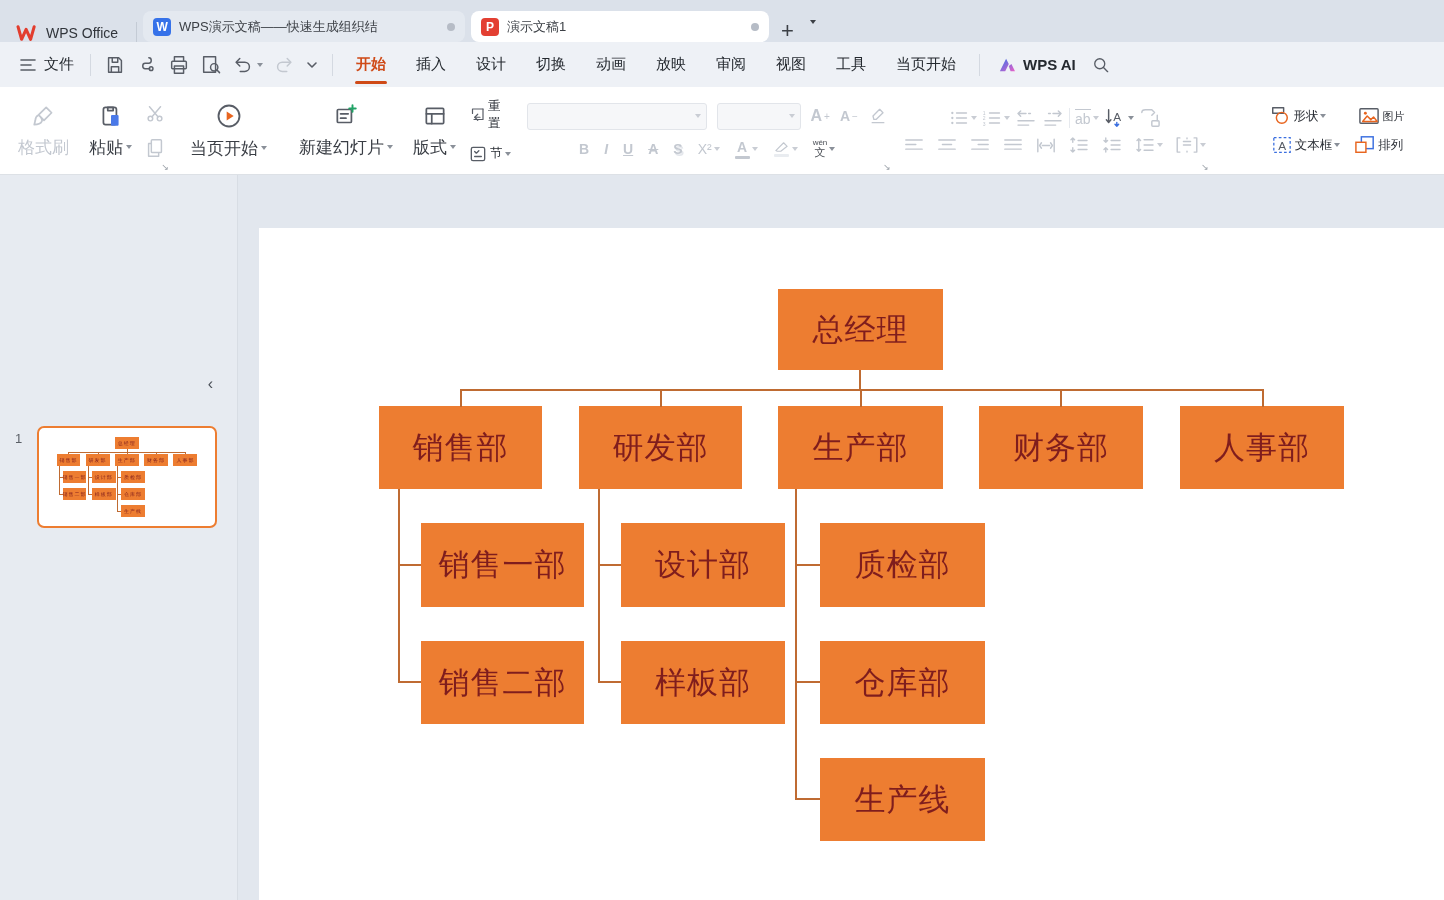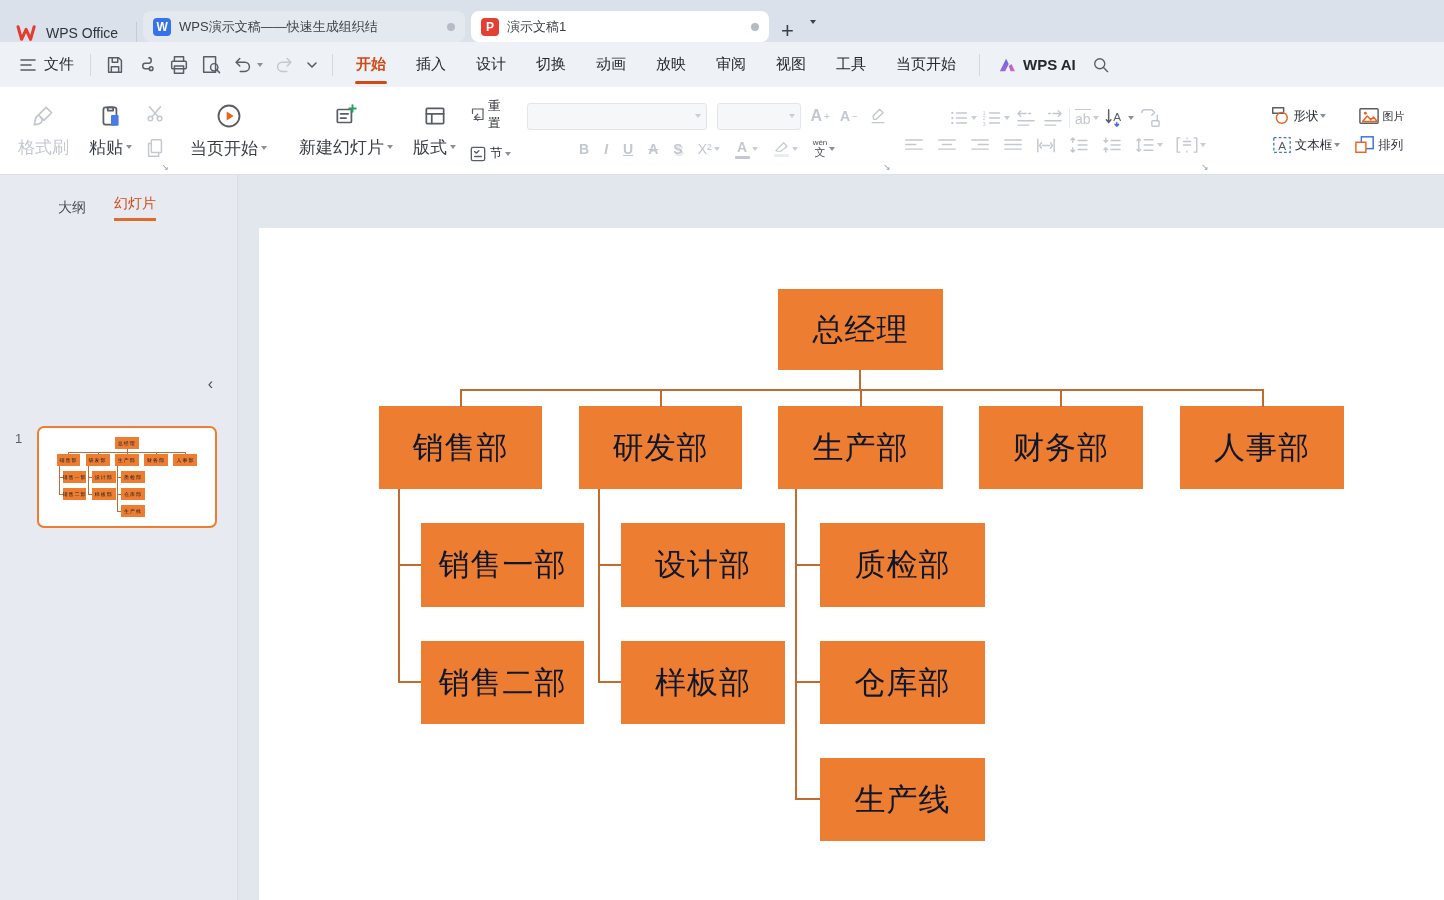--- a/index.html
+++ b/index.html
@@ -58,21 +58,21 @@
   
   .sidebar{position:absolute;left:0;top:175px;bottom:0;width:237px;background:#e7ebf1;border-right:1px solid #d8dde4}
   .side-tabs{display:flex;align-items:center;gap:28px;padding:20px 0 8px 58px;font-size:14px;color:#4a4f57}
   .side-tab.active{color:#cf4a17;border-bottom:3px solid #e06a2b;padding-bottom:5px}
   .collapse{position:absolute;right:24px;top:200px;font-size:16px;color:#4a4f57}
   .thumb-num{position:absolute;left:15px;top:256px;font-size:13px;color:#5a5f66}
   .thumb{position:absolute;left:37px;top:251px;width:176px;height:98px;background:#fff;border:2px solid #ed7d31;border-radius:7px;overflow:hidden}
   .canvas{position:absolute;left:238px;top:175px;right:0;bottom:0;background:#e2e7ee}
   .slide{position:absolute;left:21px;top:53px;right:0;bottom:0;background:#fff}
   .org-layer{position:absolute;inset:0}
-  .org-box{position:absolute;display:flex;align-items:center;justify-content:center;color:#0f172a;letter-spacing:1px;white-space:nowrap}
+  .org-box{position:absolute;display:flex;align-items:center;justify-content:center;color:#7f1d1d;letter-spacing:1px;white-space:nowrap}
   .org-line{position:absolute}
 </style>
 </head>
 <body>
 
 <div class="tabbar">
   <div class="brand">
     <span>
       <svg width="22" height="18" viewBox="0 0 24 20">
           <path d="M2 3l4 14 5-11 5 11 4-14" fill="none" stroke="#e23d2e" stroke-width="3.4" stroke-linecap="round" stroke-linejoin="round"></path>
@@ -476,24 +476,20 @@
             <rect x="8" y="2" width="13" height="13" fill="none" stroke="#3b6fe0" stroke-width="1.6"></rect>
             <rect x="2" y="8" width="11" height="11" fill="#fff" stroke="#e8651f" stroke-width="1.6"></rect>
           </svg>
         <span style="font-size:12.5px">排列</span>
       </span>
     </div>
   </div>
 </div>
 
 <div class="sidebar">
-  <div class="side-tabs">
-    <span class="side-tab">大纲</span>
-    <span class="side-tab active">幻灯片</span>
-  </div>
   <span class="collapse">‹</span>
   <span class="thumb-num">1</span>
   <div class="thumb">
     <div class="org-layer">
         <div class="org-box" style="left: 75.774px; top: 8.906px; width: 24.09px; height: 11.826px; font-size: 5px; background: rgb(237, 125, 49);">总经理</div>
         <div class="org-box" style="left: 17.52px; top: 25.988px; width: 23.798px; height: 12.118px; font-size: 5px; background: rgb(237, 125, 49);">销售部</div>
         <div class="org-box" style="left: 46.72px; top: 25.988px; width: 23.798px; height: 12.118px; font-size: 5px; background: rgb(237, 125, 49);">研发部</div>
         <div class="org-box" style="left: 75.774px; top: 25.988px; width: 24.09px; height: 12.118px; font-size: 5px; background: rgb(237, 125, 49);">生产部</div>
         <div class="org-box" style="left: 105.12px; top: 25.988px; width: 23.944px; height: 12.118px; font-size: 5px; background: rgb(237, 125, 49);">财务部</div>
         <div class="org-box" style="left: 134.466px; top: 25.988px; width: 23.944px; height: 12.118px; font-size: 5px; background: rgb(237, 125, 49);">人事部</div>

